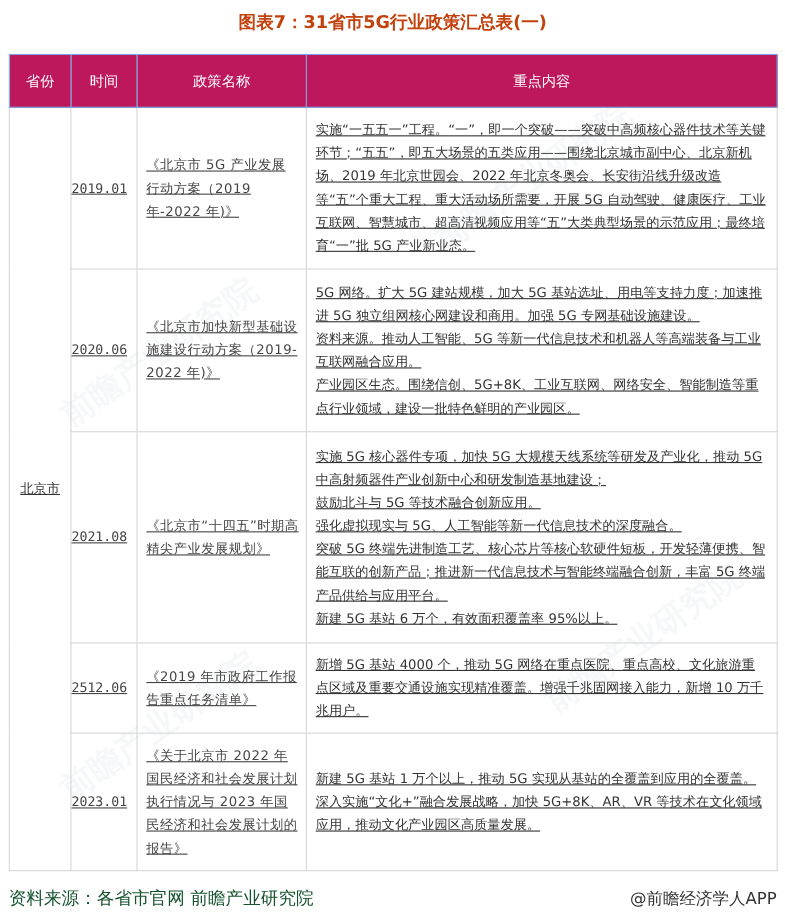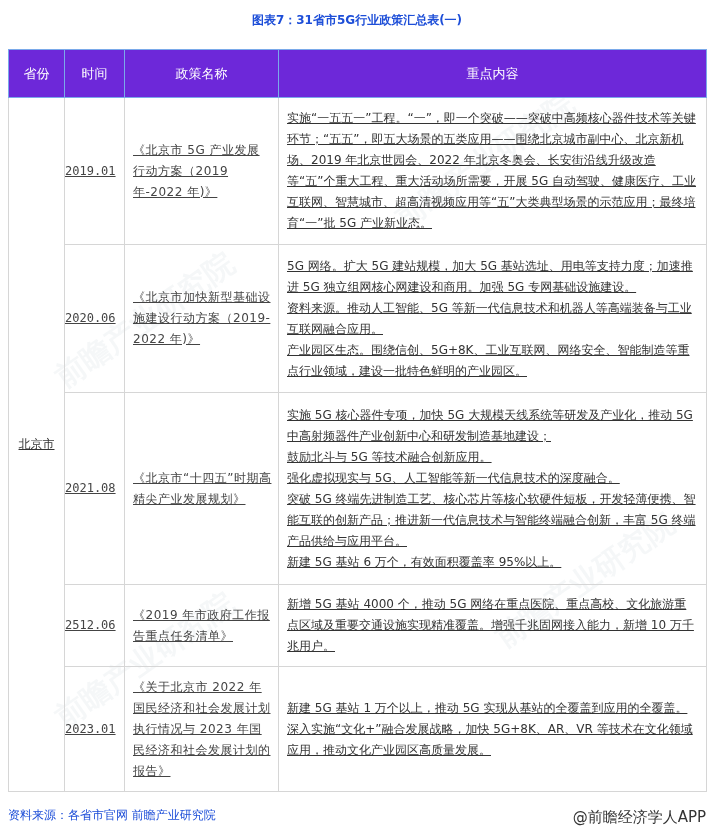--- a/index.html
+++ b/index.html
@@ -3,42 +3,42 @@
 <meta charset="utf-8">
 <style>
   html, body { margin: 0; padding: 0; background: #ffffff; }
   body {
     width: 714px; height: 840px; position: relative; overflow: hidden;
     font-family: "DejaVu Sans", "Liberation Sans", sans-serif;
     color: #333333;
   }
   .title {
     position: absolute; left: 0; top: 8px; width: 714px; text-align: center;
-    font-size: 12px; font-weight: bold; color: #1d4ed8; line-height: 24px;
+    font-size: 16px; font-weight: bold; color: #c2410c; line-height: 24px;
   }
   table.policy {
     position: absolute; left: 8px; top: 49px; width: 698px;
     border-collapse: collapse; table-layout: fixed;
   }
   table.policy th {
-    background: #6d28d9; color: #ffffff; font-weight: normal;
+    background: #be185d; color: #ffffff; font-weight: normal;
     font-size: 13px; height: 47px; border: 1px solid #7aa9ea;
     text-align: center; vertical-align: middle; padding: 0;
   }
   table.policy td {
     border: 1px solid #d6d6d6; vertical-align: middle; font-size: 12px;
     line-height: 21px; padding: 0; text-decoration: underline;
   }
   td.province { text-align: center; font-size: 12.5px; color: #333; }
   td.date { text-align: left; font-family: "DejaVu Sans Mono", "Liberation Mono", monospace; font-size: 11.5px; color: #444; }
   td.name { padding: 0 6px 0 8px !important; color: #444; letter-spacing: 0.5px; }
   td.content { padding: 4px 8px 4px 8px !important; color: #333; }
   td.content div { margin: 0; }
   .footer-source {
-    position: absolute; left: 8px; top: 807px; font-size: 12px; color: #1d4ed8;
+    position: absolute; left: 8px; top: 807px; font-size: 16px; color: #14532d;
   }
   .footer-brand {
     position: absolute; right: 8px; top: 808px; font-size: 15px; color: #333;
   }
   .watermark {
     position: absolute; font-size: 30px; font-weight: bold; color: rgba(180,190,200,0.13);
     transform: rotate(-35deg); white-space: nowrap; pointer-events: none;
   }
 </style>
 </head>

